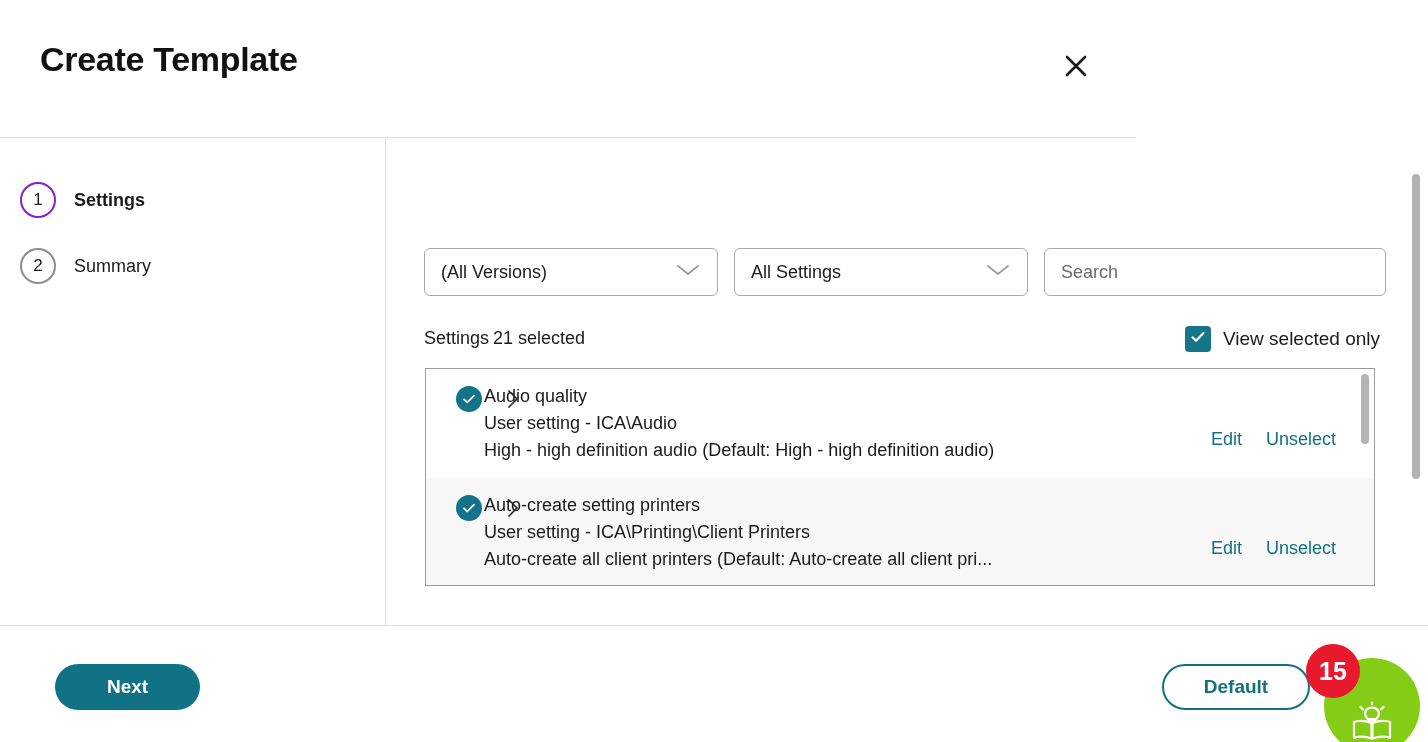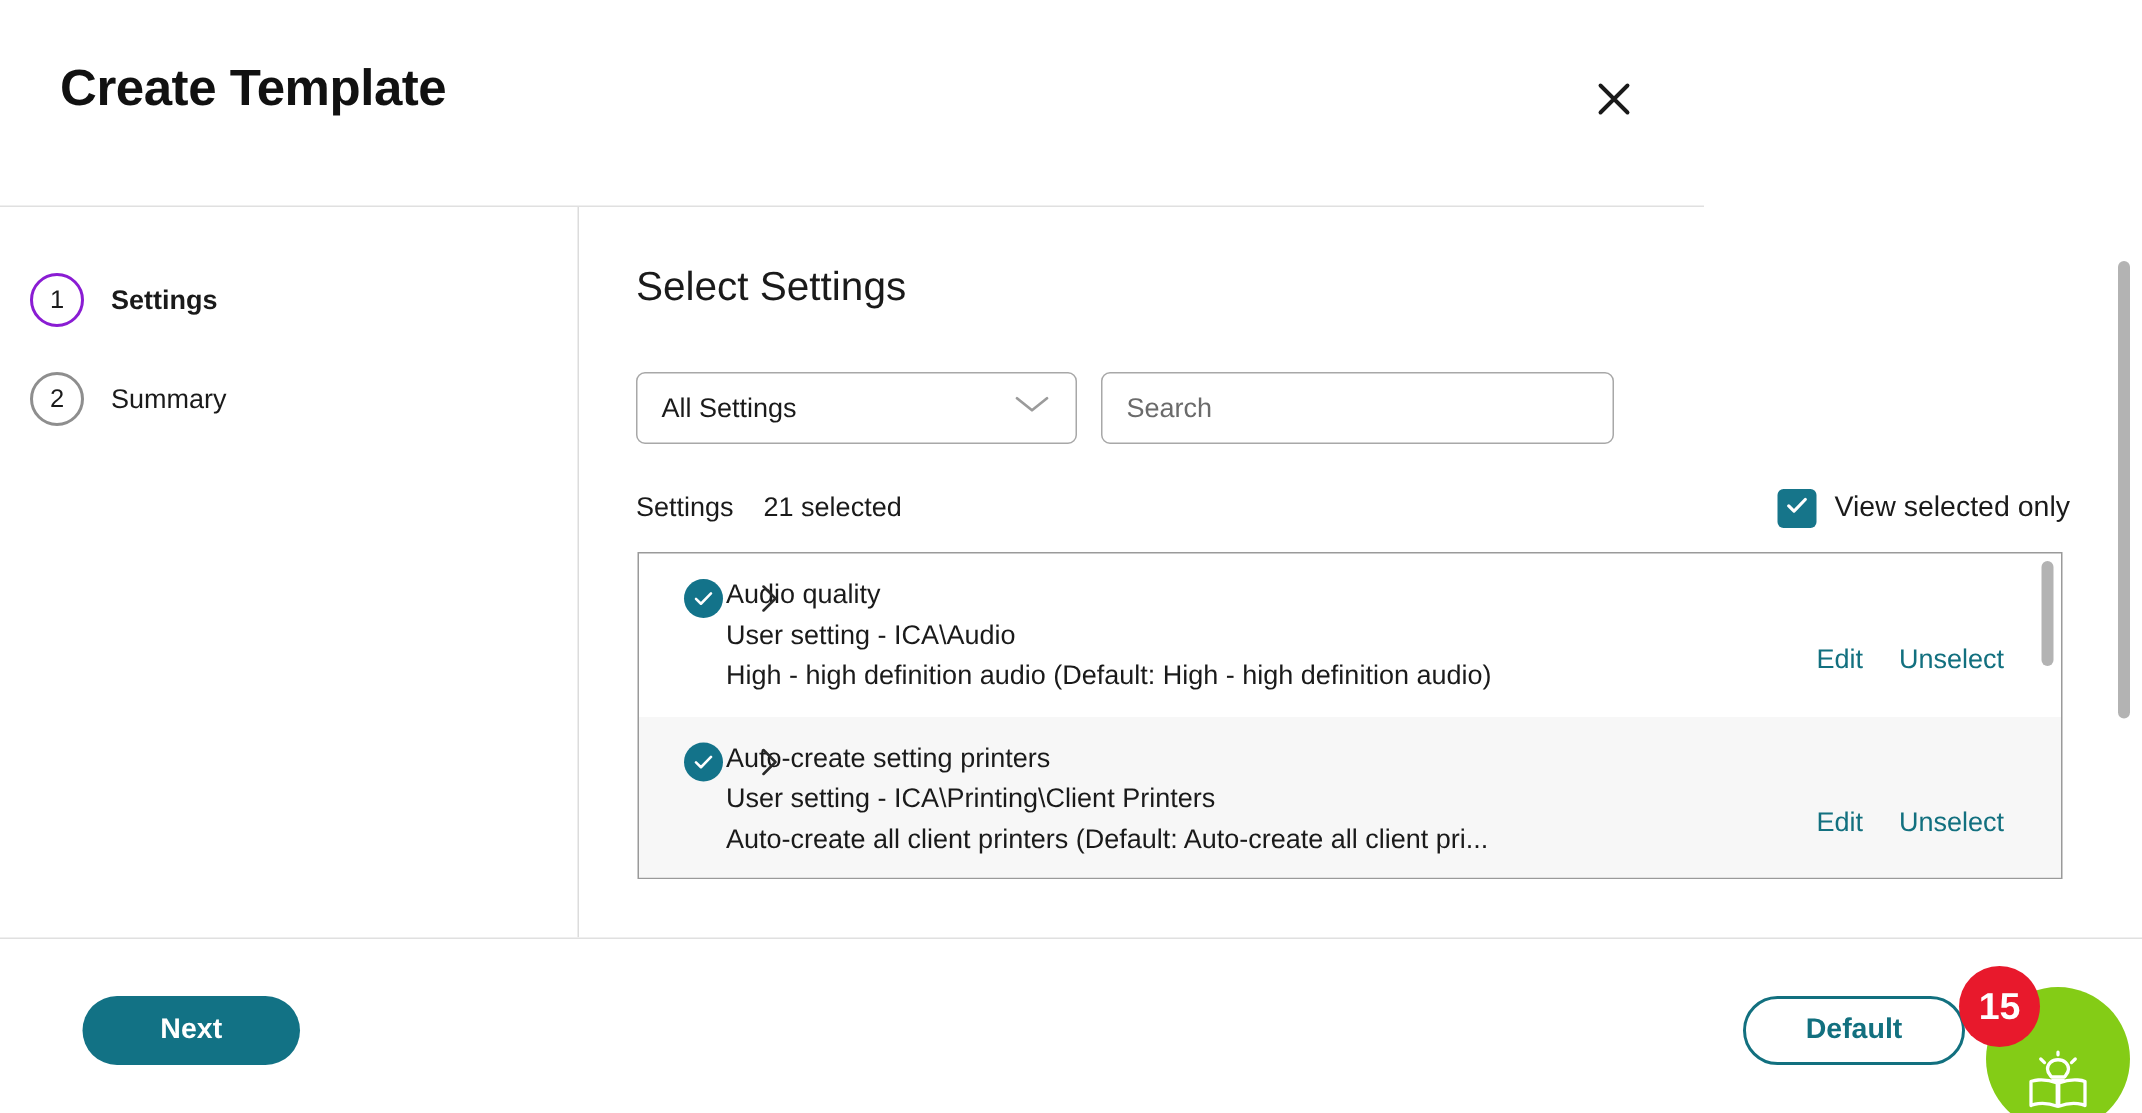--- a/index.html
+++ b/index.html
@@ -173,21 +173,21 @@
 
   
   .settings-meta {
     position: absolute;
     left: 38px;
     top: 190px;
     font-size: 18px;
     color: #1a1a1a;
     white-space: nowrap;
   }
-  .settings-meta .count { margin-left: 20px; }
+  .settings-meta .count { margin-left: 4px; }
 
   .view-selected {
     position: absolute;
     right: 48px;
     top: 188px;
     display: flex;
     align-items: center;
     gap: 12px;
     cursor: pointer;
   }
@@ -402,23 +402,30 @@
       <div class="step-circle active">1</div>
       <div class="step-label active">Settings</div>
     </div>
     <div class="step step-2">
       <div class="step-circle inactive">2</div>
       <div class="step-label">Summary</div>
     </div>
   </div>
 
   <div class="main-panel">
-    <div class="panel-title">Select Settings</div>
 
     <div class="filter-row">
+      <div class="select-box">
+        <span class="select-value">(All Versions)</span>
+        <span class="select-chevron">
+          <svg width="26" height="16" viewBox="0 0 26 16">
+            <path d="M3 4 L13 12 L23 4" stroke="#9b9b9b" stroke-width="1.8" fill="none" stroke-linecap="round" stroke-linejoin="round"></path>
+          </svg>
+        </span>
+      </div>
       <div class="select-box">
         <span class="select-value">All Settings</span>
         <span class="select-chevron">
           <svg width="26" height="16" viewBox="0 0 26 16">
             <path d="M3 4 L13 12 L23 4" stroke="#9b9b9b" stroke-width="1.8" fill="none" stroke-linecap="round" stroke-linejoin="round"></path>
           </svg>
         </span>
       </div>
       <input class="search-box" type="text" placeholder="Search" style="">
     </div>

